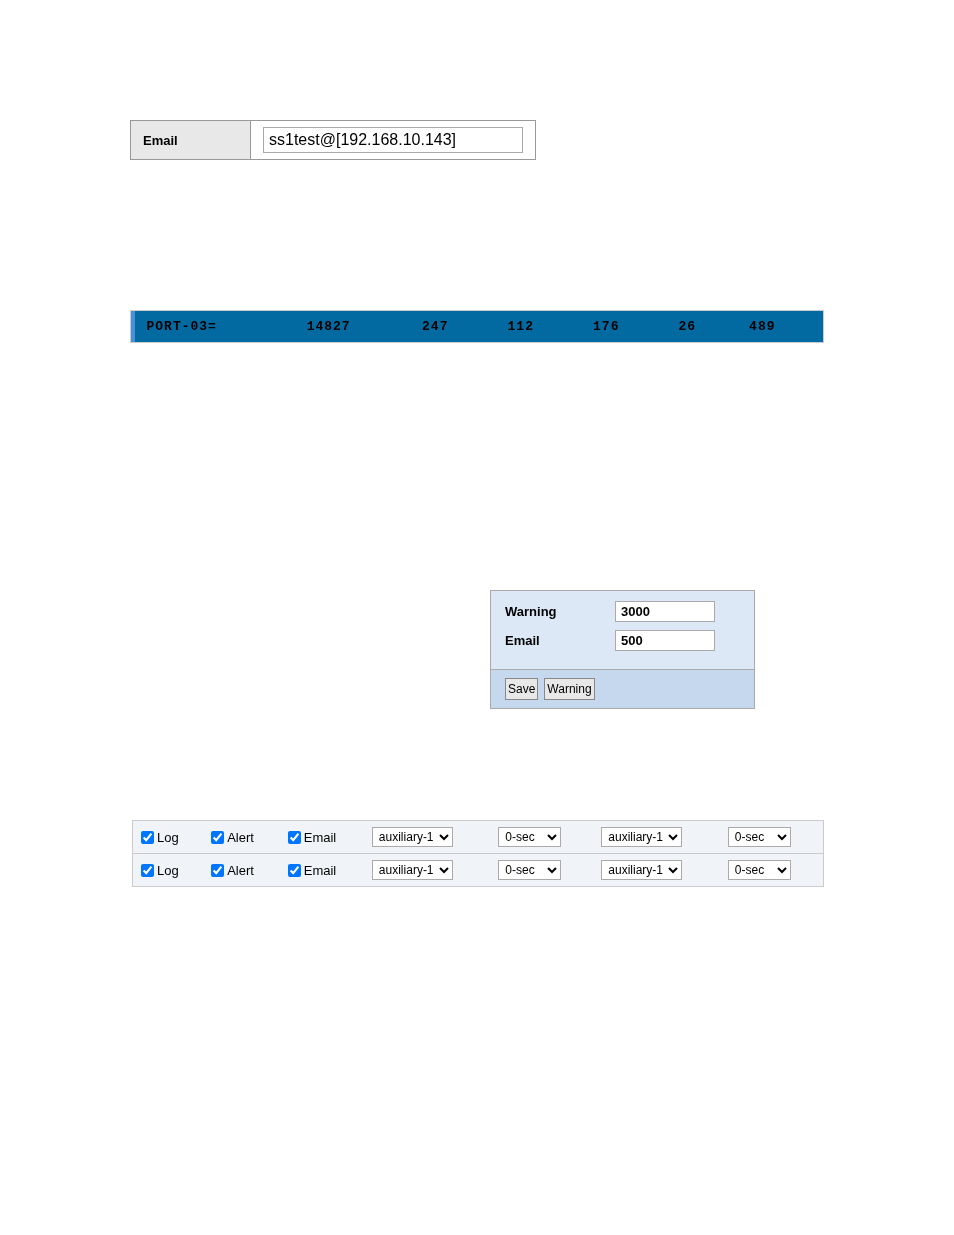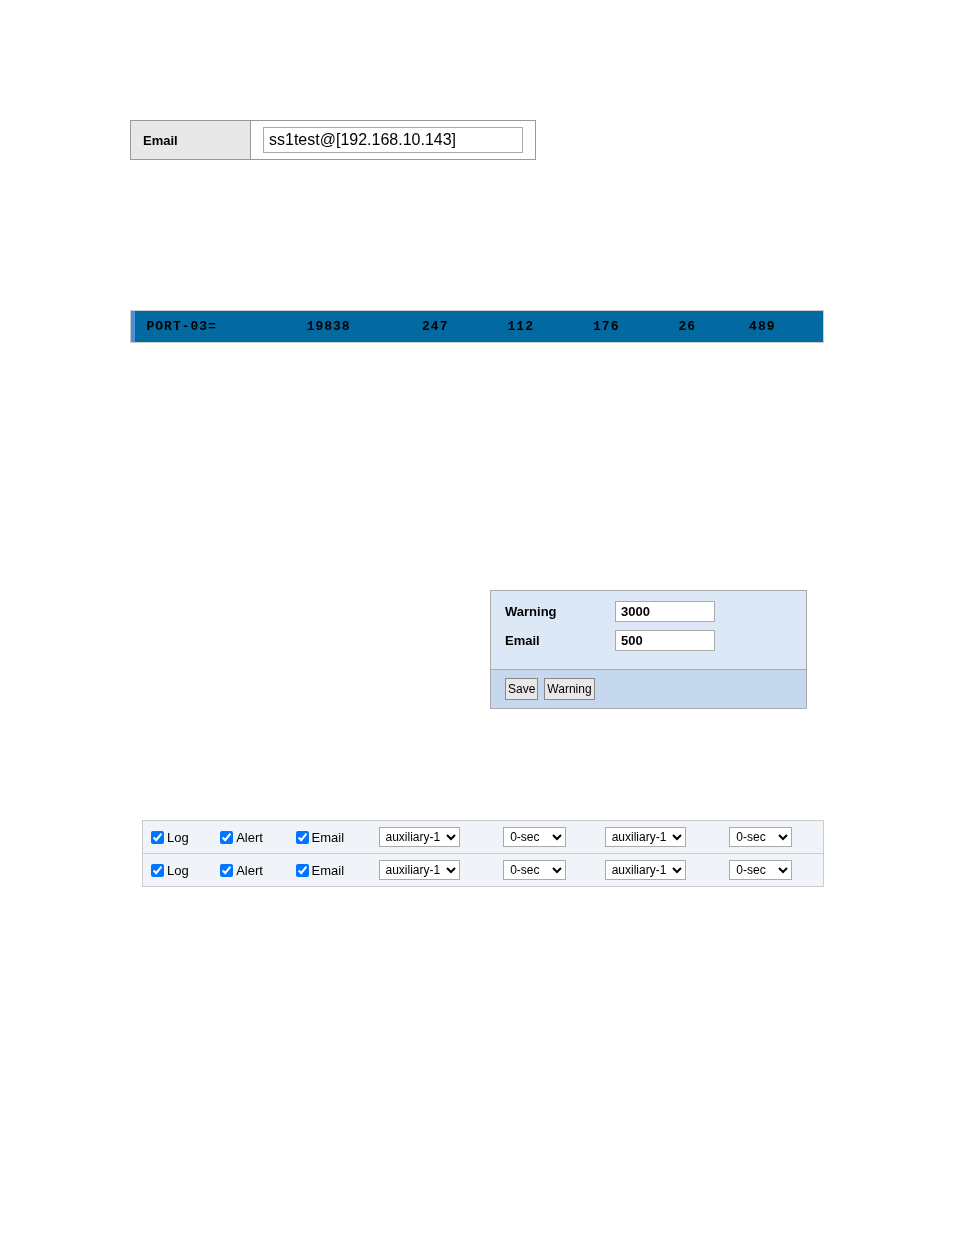--- a/index.html
+++ b/index.html
@@ -83,21 +83,21 @@
     
     .dialog-section {
       position: absolute;
       top: 590px;
       left: 490px;
     }
 
     .dialog-box {
       border: 1px solid #aaa;
       background: #dce8f5;
-      width: 317px;
+      width: 265px;
     }
 
     .dialog-content {
       padding: 10px 14px;
     }
 
     .dialog-row {
       display: flex;
       align-items: center;
       margin-bottom: 8px;
@@ -130,21 +130,21 @@
       background: #e8e8e8;
       padding: 3px 2px;
       cursor: pointer;
       font-size: 12px;
     }
 
     
     .checkbox-section {
       position: absolute;
       top: 820px;
-      left: 142px;
+      left: 132px;
       right: 130px;
     }
 
     .checkbox-table {
       width: 100%;
       border-collapse: collapse;
       border: 1px solid #ccc;
       background: #f0f4f8;
     }
 
@@ -204,21 +204,21 @@
   </tbody>
     </table>
 </div>
 
 <div class="port-section">
   <table class="port-table">
     <tbody>
         <tr>
       <td class="port-blue-bar"></td>
       <td class="port-cell">PORT-03=</td>
-      <td class="port-cell">19838</td>
+      <td class="port-cell">14827</td>
       <td class="port-cell">247</td>
       <td class="port-cell">112</td>
       <td class="port-cell">176</td>
       <td class="port-cell">26</td>
       <td class="port-cell">489</td>
     </tr>
   </tbody>
     </table>
 </div>
 

